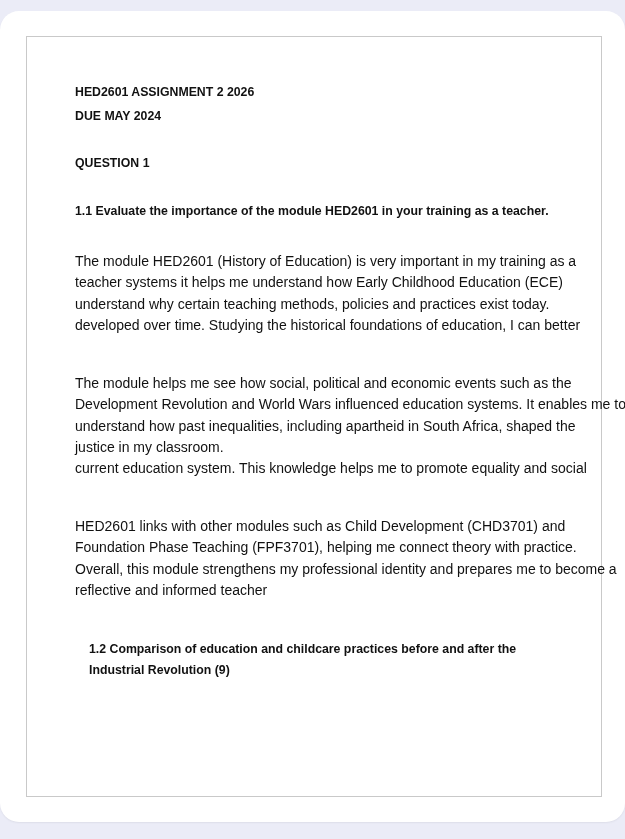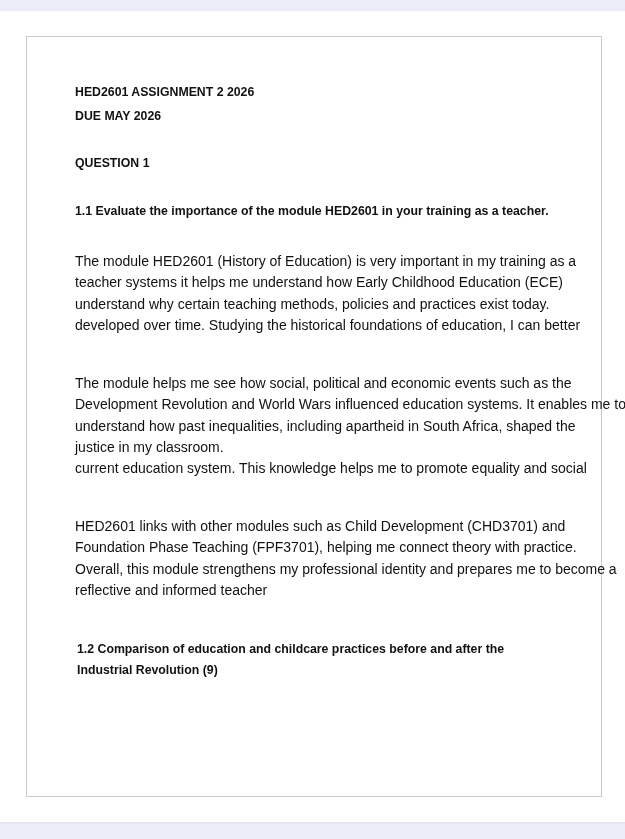--- a/index.html
+++ b/index.html
@@ -10,20 +10,21 @@
       overflow: hidden;
       font-family: "Liberation Sans", sans-serif;
       color: #111;
     }
     .sheet {
       position: absolute;
       left: 0; top: 11px;
       width: 625px; height: 811px;
       background: #ffffff;
       box-shadow: 0 1px 2px rgba(0,0,0,0.06);
+      border-radius: 19px;
     }
     .frame {
       position: absolute;
       left: 26px; top: 25px;
       width: 576px; height: 761px;
       border: 1px solid #c9c9c9;
       box-sizing: border-box;
     }
     .content {
       position: absolute;
@@ -31,31 +32,31 @@
       width: 500px;
     }
     .b { font-weight: bold; font-size: 12.3px; position: absolute; left: 0; white-space: nowrap; }
     .para {
       position: absolute; left: 0;
       font-size: 14px;
       line-height: 21.3px;
       width: 490px;
     }
     .para span { display: block; white-space: nowrap; }
-    .q2 { font-weight: bold; font-size: 12.3px; line-height: 21.3px; position: absolute; left: 2px; }
+    .q2 { font-weight: bold; font-size: 12.3px; line-height: 21.3px; position: absolute; left: 14px; }
     .q2 span { display: block; white-space: nowrap; }
   </style>
 </head>
 <body>
 
 <div class="sheet">
   <div class="frame"></div>
   <div class="content">
     <div class="b" style="top:74px">HED2601 ASSIGNMENT 2 2026</div>
-    <div class="b" style="top:98px">DUE MAY 2026</div>
+    <div class="b" style="top:98px">DUE MAY 2024</div>
     <div class="b" style="top:145px">QUESTION 1</div>
     <div class="b" style="top:193px">1.1 Evaluate the importance of the module HED2601 in your training as a teacher.</div>
 
     <div class="para" style="top:240px">
       <span>The module HED2601 (History of Education) is very important in my training as a</span>
       <span>teacher systems it helps me understand how Early Childhood Education (ECE)</span>
       <span>understand why certain teaching methods, policies and practices exist today.</span>
       <span>developed over time. Studying the historical foundations of education, I can better</span>
     </div>
 

